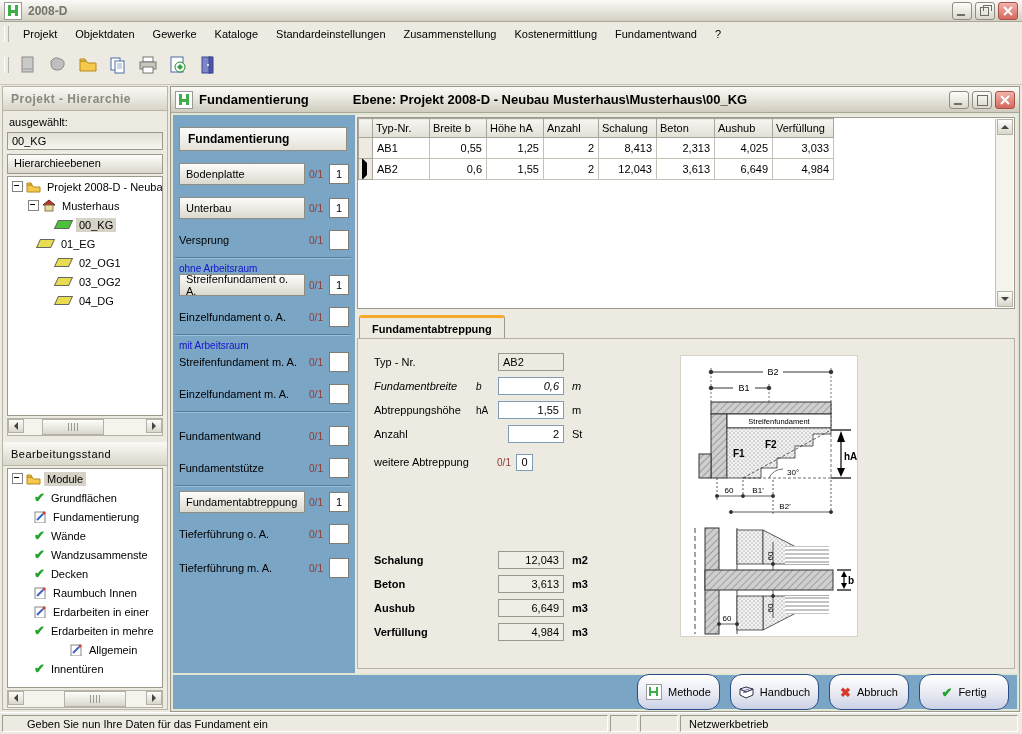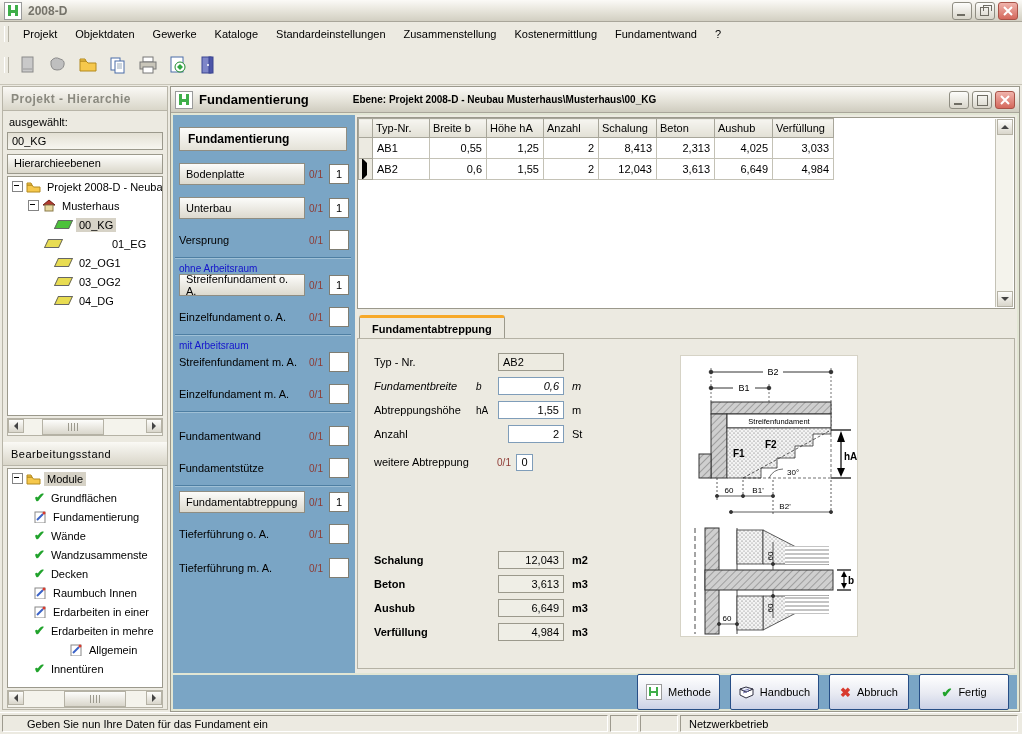--- a/index.html
+++ b/index.html
@@ -47,21 +47,21 @@
   .tri-l{width:0;height:0;border:4px solid transparent;border-right-color:#444;border-left:none;}
   .tri-r{width:0;height:0;border:4px solid transparent;border-left-color:#444;border-right:none;}
   .tri-u{width:0;height:0;border:4px solid transparent;border-bottom-color:#444;border-top:none;}
   .tri-d{width:0;height:0;border:4px solid transparent;border-top-color:#444;border-bottom:none;}
   .thumb{width:62px;background:linear-gradient(180deg,#FDFDFB,#D9D6CB);border:1px solid #B5B2A5;box-sizing:border-box;display:flex;align-items:center;justify-content:center;}
   .gripdots{width:10px;height:8px;background:repeating-linear-gradient(90deg,#9C9A8E 0 1px,transparent 1px 3px);}
   
   #modwin{left:170px;top:86px;width:850px;height:626px;background:#ECEAE1;border:1px solid #9B998C;box-sizing:border-box;}
   #modtitle{left:0;top:0;width:100%;height:26px;background:linear-gradient(180deg,#FBFAF7,#E9E7DE 45%,#CFCCBF);border-bottom:1px solid #A9A69A;display:flex;align-items:center;padding:0 4px;box-sizing:border-box;}
   #modtitle .t1{font-weight:bold;font-size:13px;margin-left:6px;}
-  #modtitle .t2{font-weight:bold;font-size:10px;margin-left:44px;flex:1;}
+  #modtitle .t2{font-weight:bold;font-size:13px;margin-left:44px;flex:1;}
   #modbody{left:0;top:26px;width:848px;height:598px;background:#7AA5C5;border:2px solid #E2E6D4;box-sizing:border-box;}
   
   #fsidebar{left:0;top:0;width:180px;height:558px;background:#7AA5C5;overflow:hidden;}
   .fs-header{margin:12px 6px 0 6px;height:24px;background:linear-gradient(180deg,#FDFDFB,#E4E2D8);border:1px solid #8F8D82;font-weight:bold;font-size:12px;display:flex;align-items:center;padding:0 8px;box-sizing:border-box;}
   .fs-row{display:flex;align-items:center;margin:0 4px 0 6px;height:22px;}
   .fs-row .flabel{flex:1;color:#000;}
   .fs-btn{flex:1;height:22px;background:linear-gradient(180deg,#FCFCFA,#DCD9CE);border:1px solid #8F8D82;display:flex;align-items:center;padding:0 6px;box-sizing:border-box;}
   .ratio{width:22px;text-align:center;color:#8E3B34;font-size:10px;flex:0 0 auto;}
   .cntbox{width:20px;height:20px;background:#fff;border:1px solid #7F7D72;box-sizing:border-box;text-align:center;line-height:18px;flex:0 0 auto;margin-left:2px;}
   .fs-div{border-top:1px solid #4E7FA3;border-bottom:1px solid #9FC0D6;margin:6px 2px 4px 2px;}
@@ -86,21 +86,21 @@
   .sym{width:22px;font-size:10px;}
   .inp{width:66px;height:18px;background:#fff;border:1px solid #7F9DB9;box-sizing:border-box;text-align:right;padding:1px 4px;line-height:15px;}
   .inp.ro{background:#EDEBE1;border:1px solid #9B998C;text-align:left;}
   .inp.res{background:#EFEEE6;border:1px solid #9B998C;}
   .unit{margin-left:8px;}
   .bold{font-weight:bold;}
   .smallbox{width:17px;height:17px;background:#fff;border:1px solid #7F9DB9;box-sizing:border-box;text-align:center;line-height:15px;}
   #diagram{left:322px;top:16px;width:178px;height:282px;background:#fff;border:1px solid #D6D3C6;box-sizing:border-box;}
   
   #btmstrip{left:0;top:558px;width:844px;height:36px;background:#7AA5C5;border-top:2px solid #E2E6D4;display:flex;align-items:center;justify-content:flex-end;box-sizing:border-box;padding-right:8px;}
-  .cmdbtn{height:20px;min-width:80px;margin-left:10px;background:linear-gradient(180deg,#FFFFFF,#E8EAF2 55%,#CBD1E6);border:1px solid #274E86;border-radius:2px;display:flex;align-items:center;justify-content:center;padding:17px 8px;box-sizing:border-box;}
+  .cmdbtn{height:20px;min-width:80px;margin-left:10px;background:linear-gradient(180deg,#FFFFFF,#E8EAF2 55%,#CBD1E6);border:1px solid #274E86;border-radius:12px;display:flex;align-items:center;justify-content:center;padding:17px 8px;box-sizing:border-box;}
   .cmdbtn .bicon{margin-right:6px;display:inline-flex;}
   .redx{color:#D83A2E;font-weight:bold;font-size:13px;line-height:13px;}
   
   #statusbar{left:0;top:712px;width:1022px;height:22px;background:#ECEAE1;border-top:1px solid #fff;display:flex;align-items:stretch;padding:2px 2px;box-sizing:border-box;}
   .sseg{border:1px solid;border-color:#9D9A8E #FFFFFF #FFFFFF #9D9A8E;margin-right:2px;display:flex;align-items:center;}
   .sseg.msg{flex:1;padding-left:24px;}
   .sseg.tiny1{width:26px;}
   .sseg.tiny2{width:36px;}
   .sseg.net{width:328px;padding-left:8px;}
 </style>
@@ -221,21 +221,21 @@
           </svg>
         </span>
       <span class="label">Musterhaus</span>
     </div>
     <div class="trow" style="padding-left:46px;">
       <span class="ticon">
           <span class="slab green"></span>
         </span>
       <span class="label sel">00_KG</span>
     </div>
-    <div class="trow" style="padding-left:36px;gap:43px;">
+    <div class="trow" style="padding-left:28px;">
       <span class="ticon">
           <span class="slab yellow"></span>
         </span>
       <span class="label">01_EG</span>
     </div>
     <div class="trow" style="padding-left:46px;">
       <span class="ticon">
           <span class="slab yellow"></span>
         </span>
       <span class="label">02_OG1</span>

